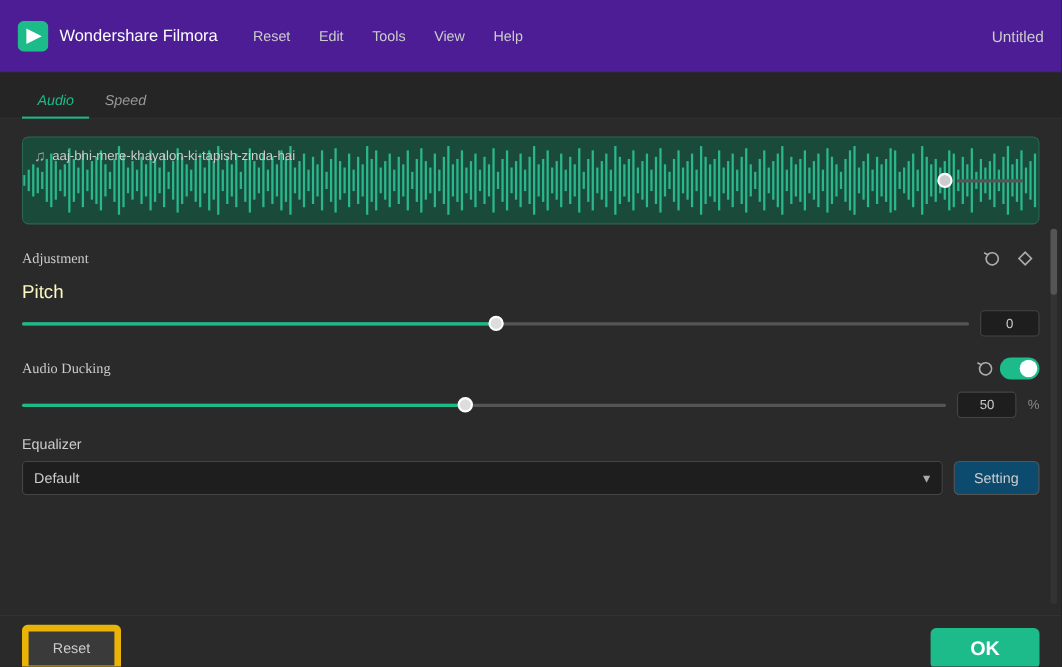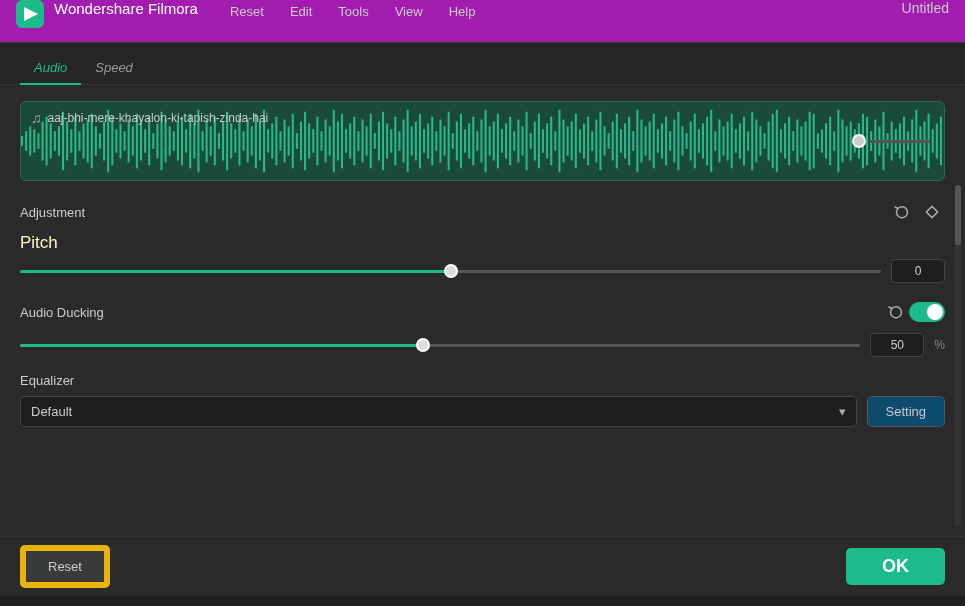--- a/index.html
+++ b/index.html
@@ -9,22 +9,23 @@
       background: #1e1e1e;
       font-family: 'Segoe UI', Arial, sans-serif;
       color: #ccc;
       overflow: hidden;
       user-select: none;
     }
 
     
     #titlebar {
       display: flex;
-      background: #a21caf;
-      height: 43px;
+      align-items: center;
+      background: #4c1d95;
+      height: 66px;
       padding: 0 16px;
       border-bottom: 1px solid #333;
     }
     #logo {
       width: 28px;
       height: 28px;
       margin-right: 10px;
     }
     #app-name {
       color: #fff;
@@ -120,20 +121,21 @@
       height: 3px;
       background: #555;
       border-radius: 2px;
     }
 
     
     .section-header {
       display: flex;
       align-items: center;
       margin-bottom: 8px;
+      font-family: Liberation Serif, serif;
     }
     .section-label {
       font-size: 13px;
       color: #ccc;
       flex: 1;
     }
     .icon-btn {
       width: 26px;
       height: 26px;
       display: flex;

